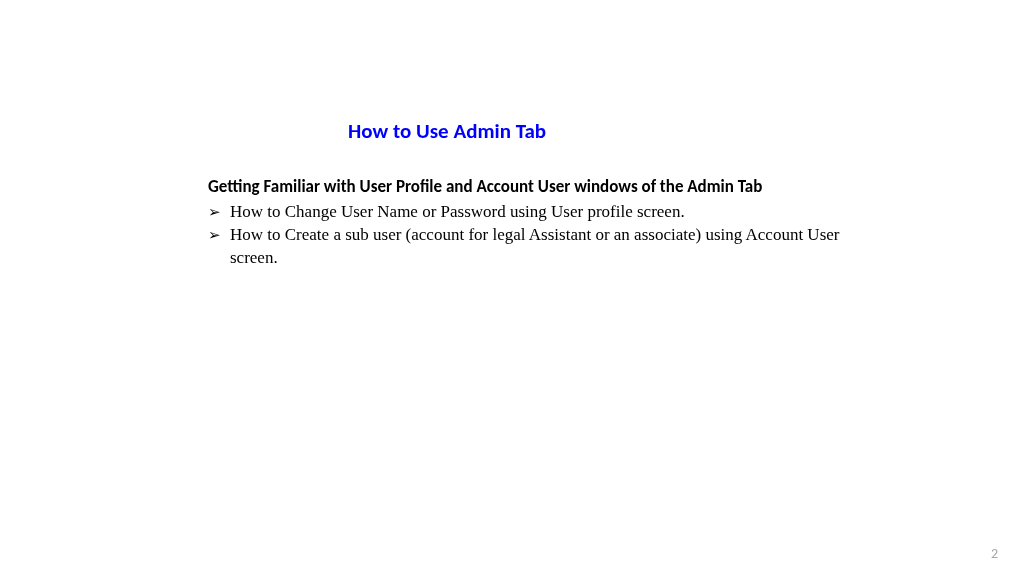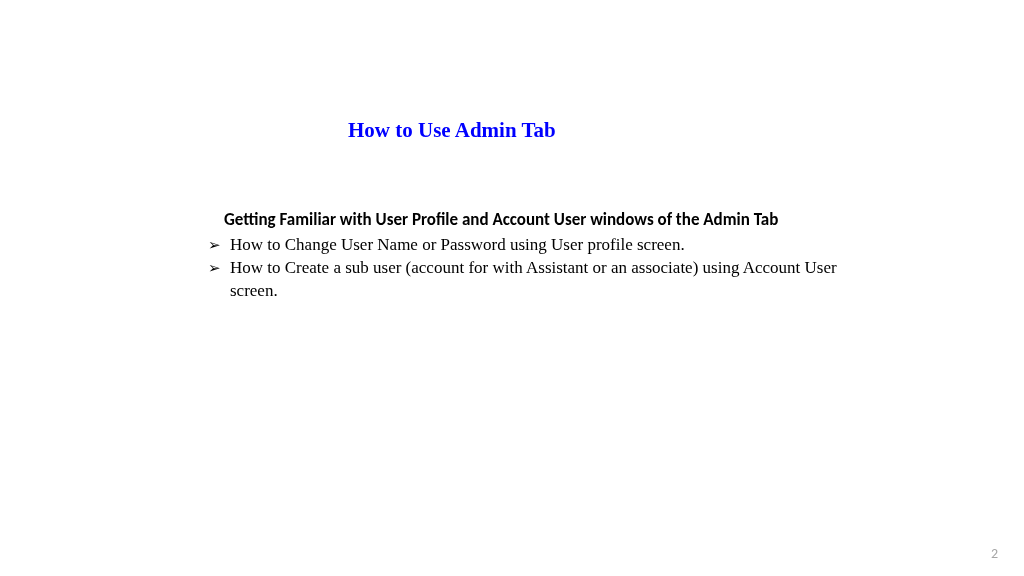--- a/index.html
+++ b/index.html
@@ -17,30 +17,28 @@
     .content {
       padding-top: 118px;
       padding-left: 208px;
       padding-right: 180px;
     }
     .title {
       color: #0000ff;
       font-size: 21px;
       font-weight: bold;
       margin-left: 140px;
-      margin-bottom: 66px;
-      font-family: Liberation Serif, serif;
+      margin-bottom: 32px;
     }
     .subtitle {
       color: #000000;
       font-size: 17px;
       font-weight: bold;
       line-height: 1.35;
       margin-bottom: 2px;
-      margin-left: 16px;
     }
     .bullet-list {
       list-style: none;
       padding-left: 0;
     }
     .bullet-item {
       display: flex;
       align-items: flex-start;
       color: #000000;
       font-size: 17px;
@@ -72,18 +70,18 @@
 <div class="content">
   <h1 class="title">How to Use Admin Tab</h1>
   <p class="subtitle">Getting Familiar with User Profile and Account User windows of the Admin Tab</p>
   <ul class="bullet-list">
     <li class="bullet-item">
       <span class="bullet-icon">➢</span>
       <span class="bullet-text">How to Change User Name or Password using User profile screen.</span>
     </li>
     <li class="bullet-item">
       <span class="bullet-icon">➢</span>
-      <span class="bullet-text">How to Create a sub user (account for with Assistant or an associate) using Account User screen.</span>
+      <span class="bullet-text">How to Create a sub user (account for legal Assistant or an associate) using Account User screen.</span>
     </li>
   </ul>
 </div>
 
 <div class="page-number">2</div>
 
 </body></html>

